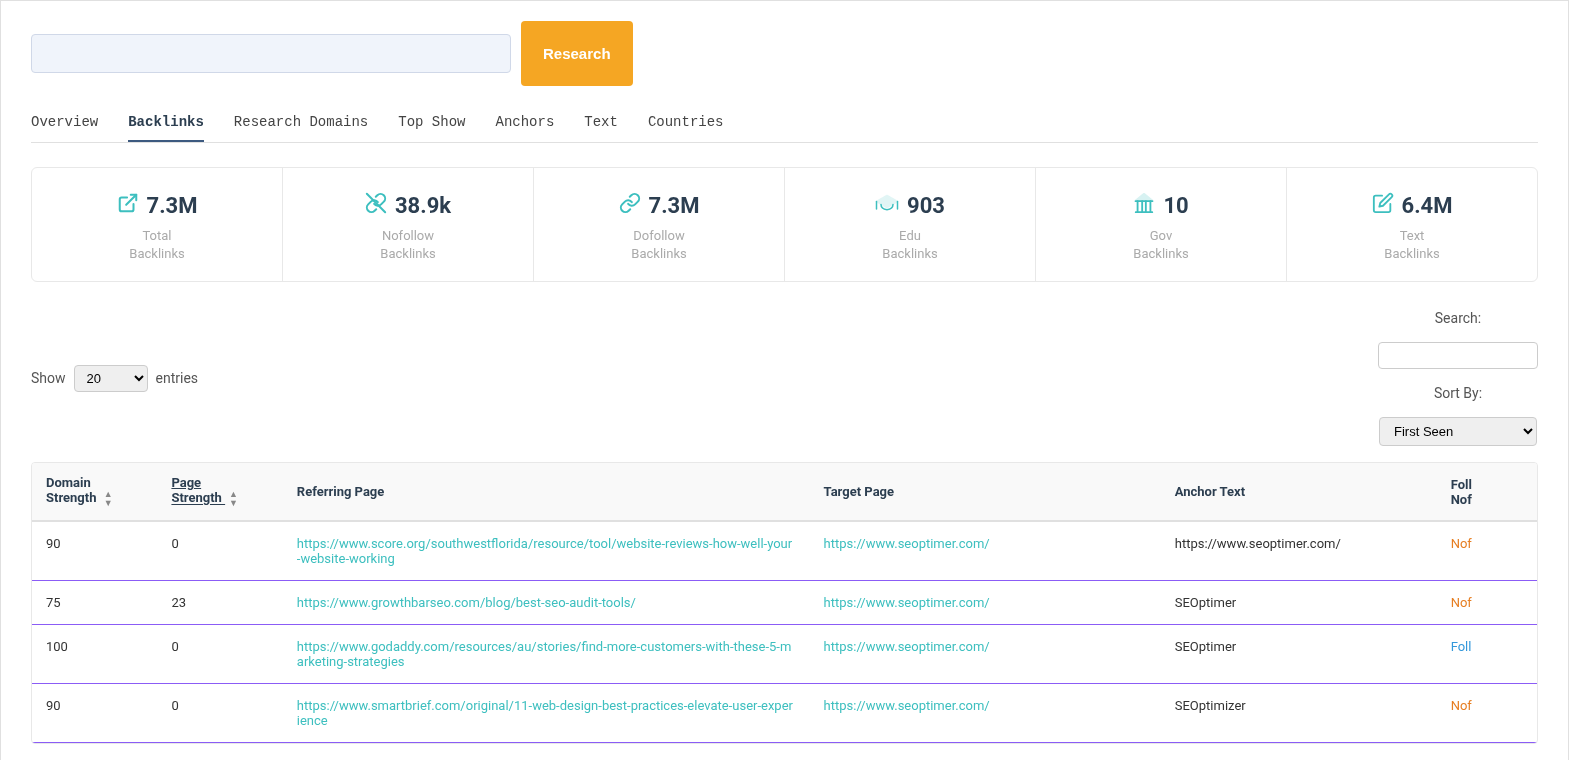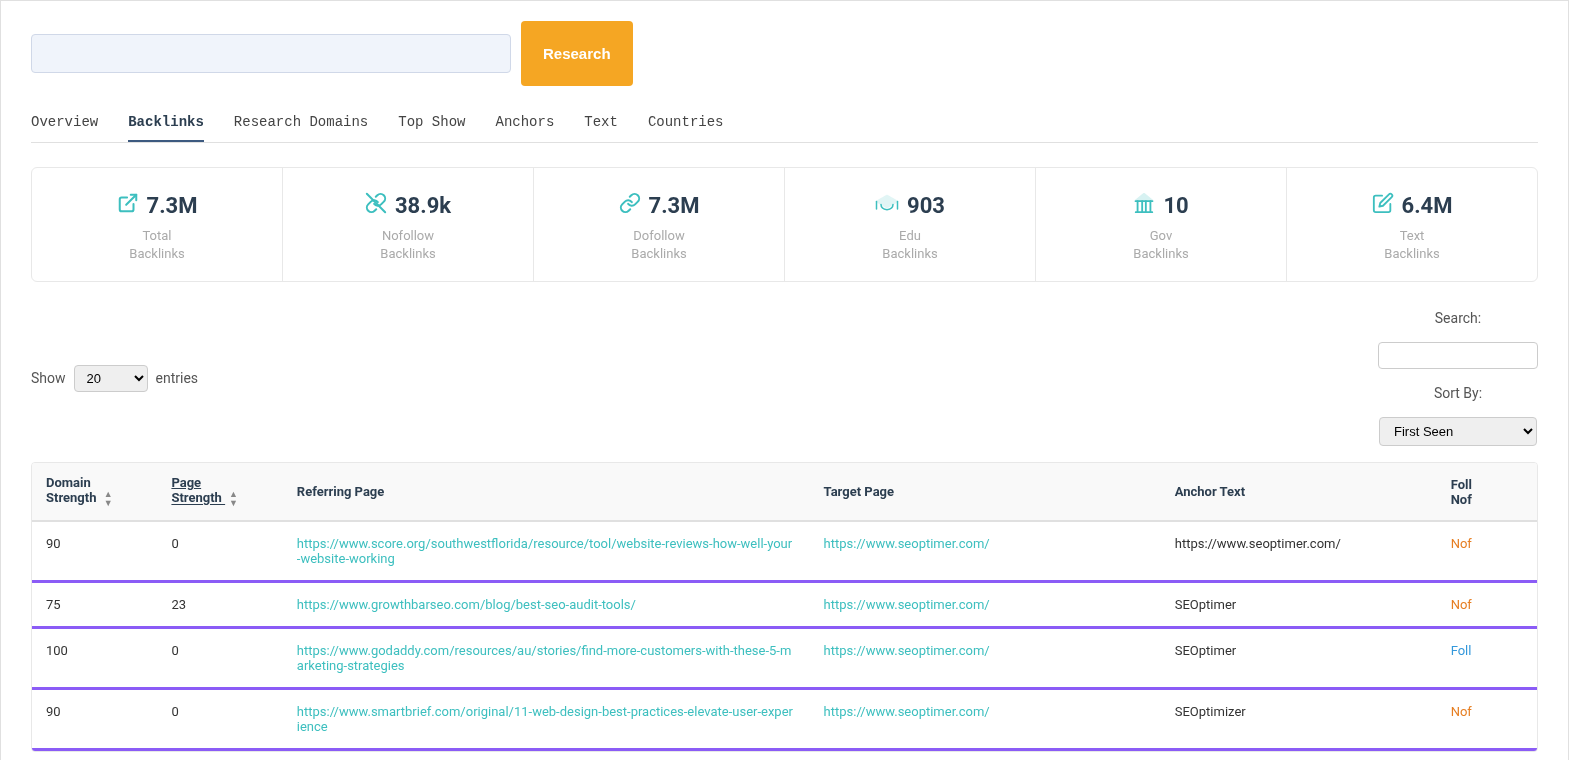--- a/index.html
+++ b/index.html
@@ -177,21 +177,21 @@
     thead th .sort-arrows {
       display: inline-flex;
       flex-direction: column;
       margin-left: 4px;
       font-size: 9px;
       color: #888;
       vertical-align: middle;
       line-height: 1;
     }
     tbody tr {
-      border-bottom: 3px solid #8b5cf6;
+      border-bottom: 1px solid #8b5cf6;
     }
     tbody td {
       padding: 14px 14px;
       font-size: 13px;
       vertical-align: top;
     }
     .link-cell a {
       color: #3dbfbf;
       text-decoration: none;
       word-break: break-all;

